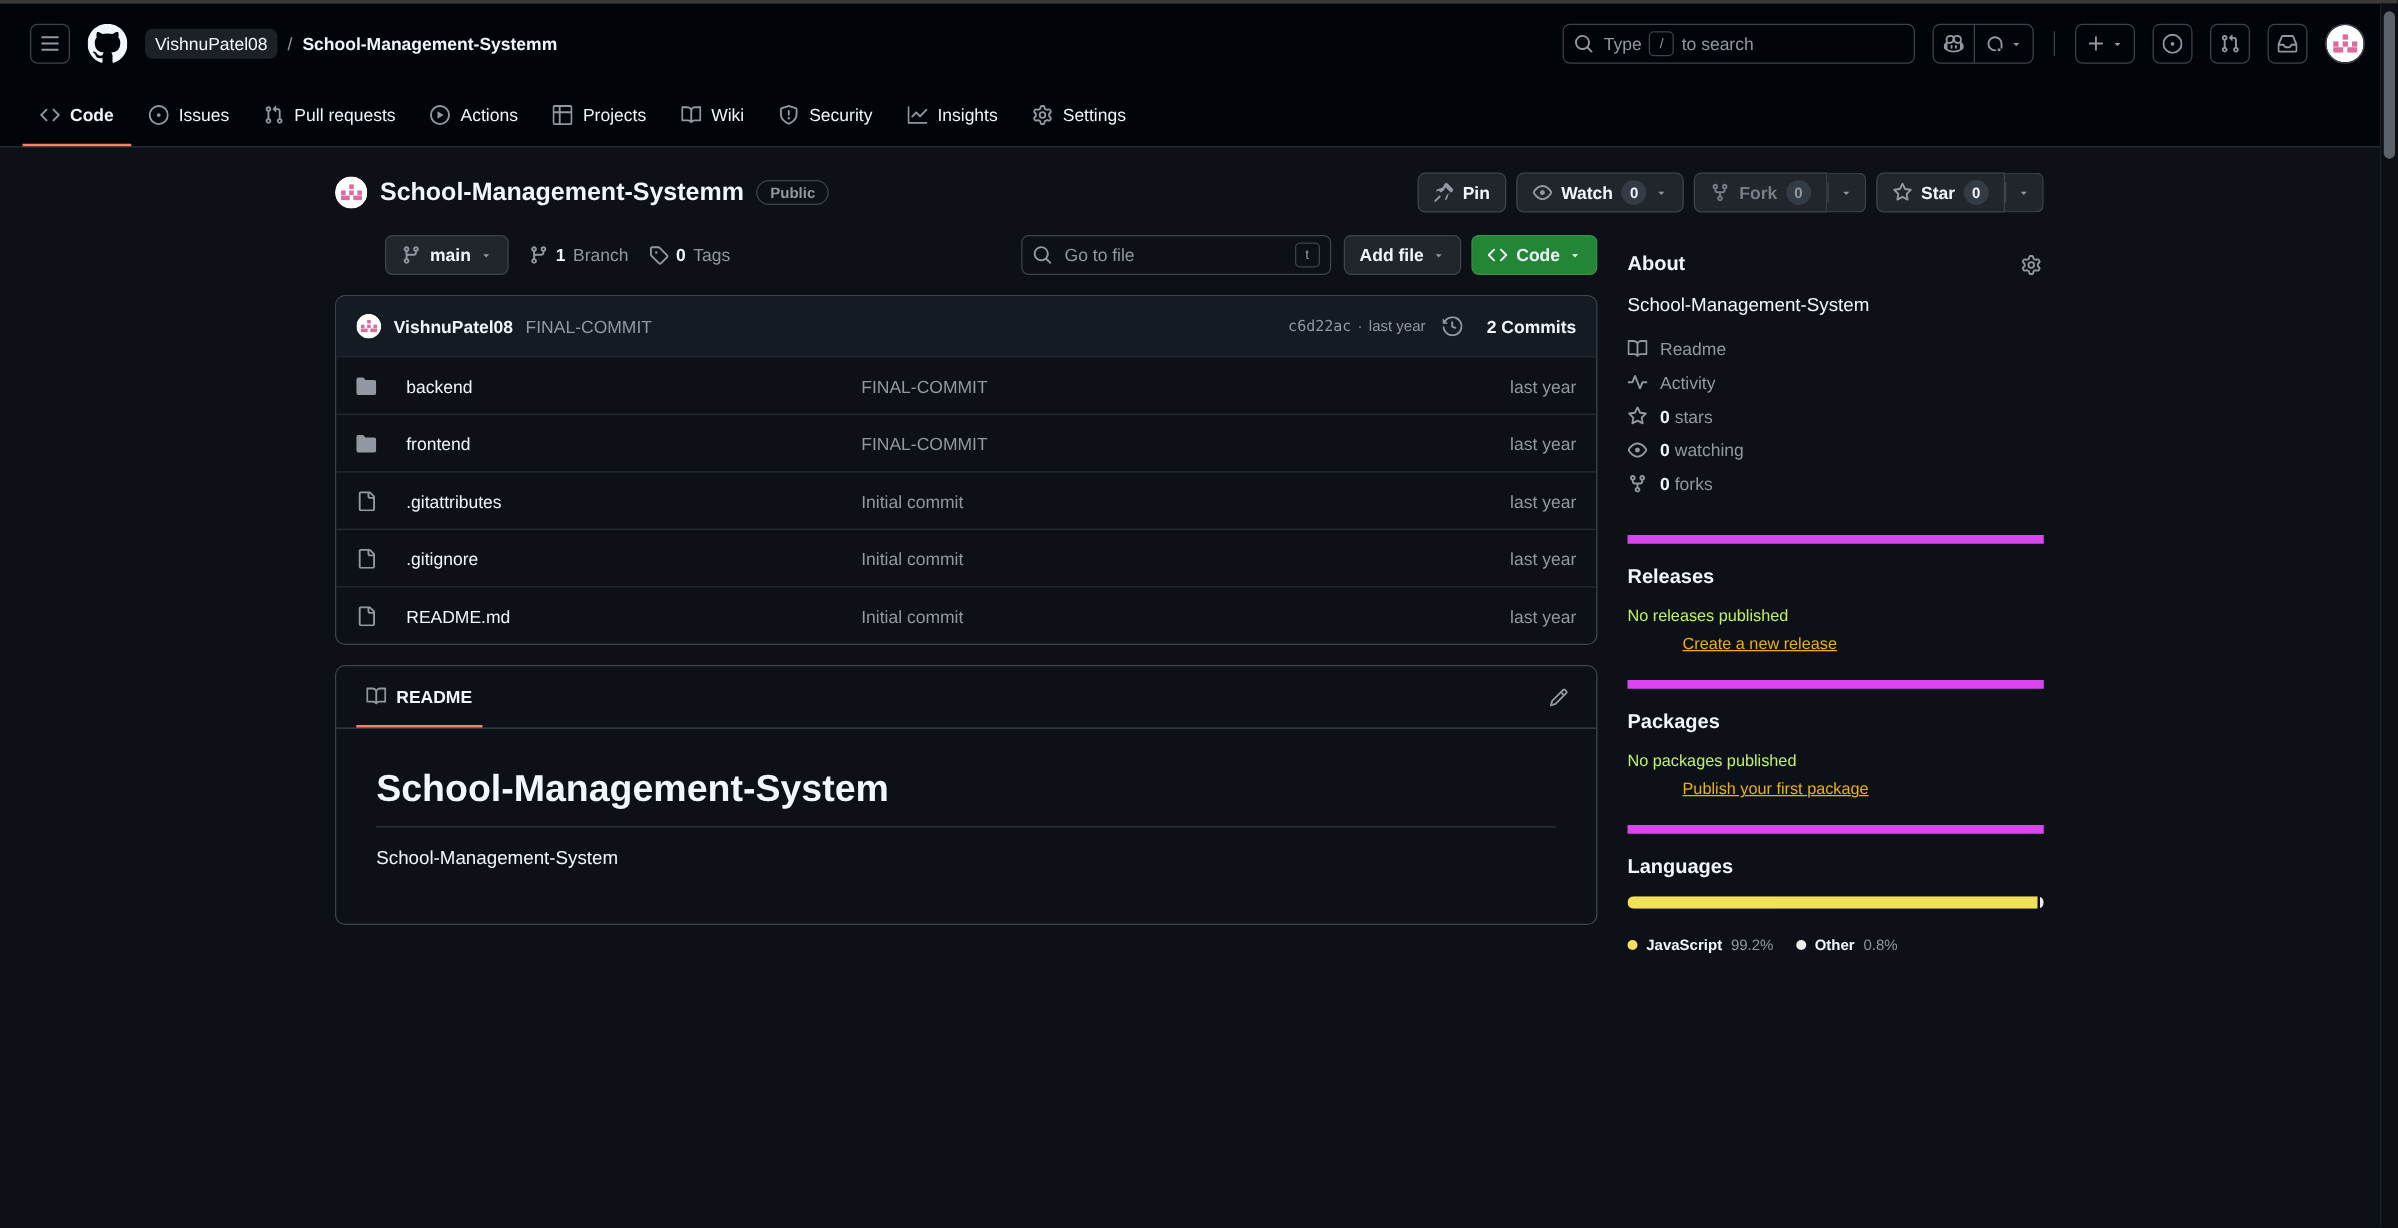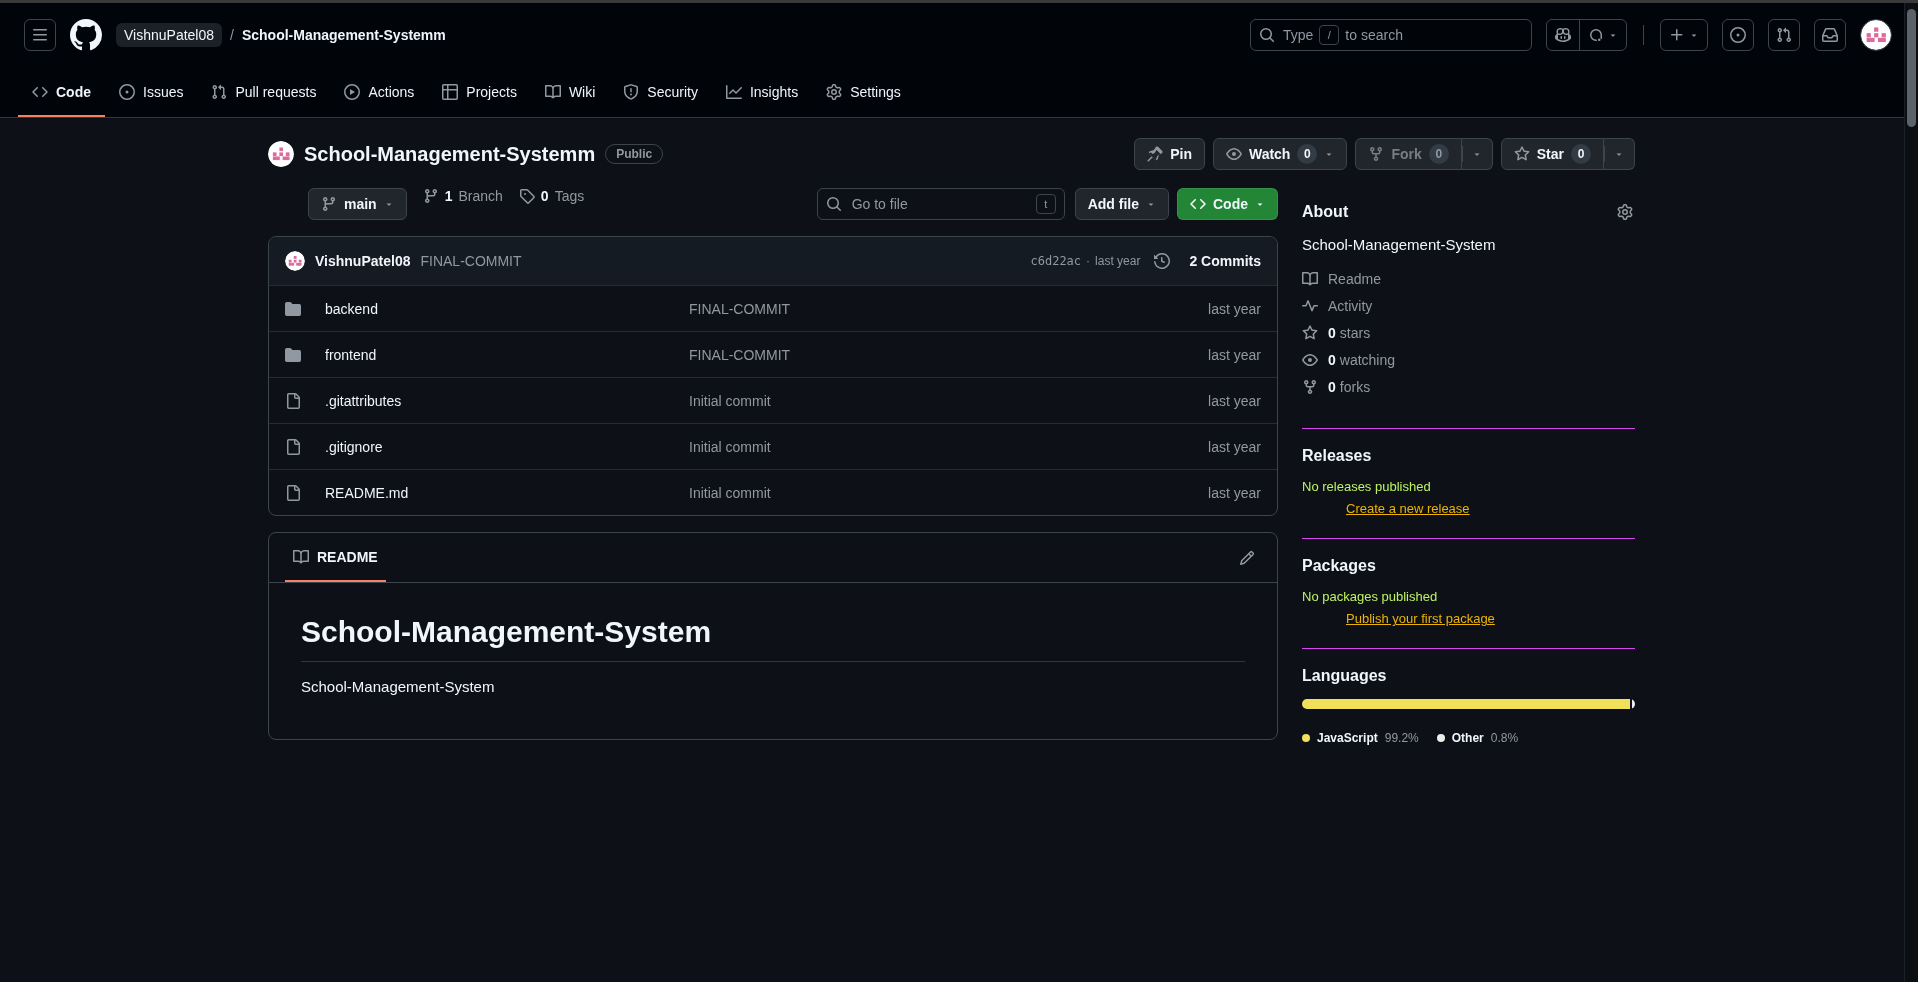--- a/index.html
+++ b/index.html
@@ -96,21 +96,21 @@
   .btn.disabled .cnt { color:#9198a1; }
   .btn-green { background:#238636; border-color:rgba(240,246,252,0.1); }
   .btn-green .ico { color:#ffffff; }
 
   
   .content { display:flex; gap:24px; padding:0 283px 0 268px; align-items:flex-start; }
   .main-col { width:1010px; flex:none; }
   .side-col { width:333px; flex:none; padding-top:6px; }
 
   
-  .toolbar { display:flex; align-items:flex-start; margin-bottom:16px; height:32px;padding-left:40px; }
+  .toolbar { display:flex; align-items:center; margin-bottom:16px; height:32px;padding-left:40px; }
   .branch-btn { padding:0 12px; }
   .branch-btn .lbl { font-weight:600; }
   .meta-links { display:flex; align-items:center; gap:16px; margin-left:16px; color:#9198a1; }
   .meta-link { display:flex; align-items:center; gap:6px; cursor:pointer; }
   .meta-link .num { color:#f0f6fc; font-weight:600; }
   .toolbar .spacer { flex:1; }
   .goto-box {
     width:248px; height:32px; border:1px solid #3d444d; border-radius:6px;
     display:flex; align-items:center; gap:8px; padding:0 8px; color:#9198a1; margin-right:10px;
   }
@@ -157,21 +157,21 @@
   .readme-tab .ico { color:#9198a1; }
   .readme-edit { align-self:center; background:none; border:none; color:#9198a1; cursor:pointer; padding:6px; }
   .readme-body { padding:24px 32px 36px; }
   .readme-body h1 {
     font-size:30px; font-weight:700; margin:8px 0 16px; padding-bottom:12px;
     border-bottom:1px solid #30363d;
   }
   .readme-body p { font-size:15px; margin:16px 0 8px; }
 
   
-  .side-section { padding:18px 0 22px; border-top:1px solid #d946ef; }
+  .side-section { padding:18px 0 22px; border-top:7px solid #d946ef; }
   .side-section:first-child { border-top:none; padding-top:8px; }
   .side-h { font-size:16px; font-weight:700; margin:0 0 14px; display:flex; align-items:center; justify-content:space-between; }
   .gear-btn { background:none; border:none; color:#9198a1; cursor:pointer; padding:2px; }
   .about-desc { font-size:15px; margin:2px 0 18px; }
   .about-item { display:flex; align-items:center; margin:11px 0; color:#9198a1; cursor:pointer; }
   .about-item .ico { margin-right:10px; }
   .about-item .cnt { color:#f0f6fc; font-weight:600; }
   .about-item .cnt:not(:empty) { margin-right:4px; }
   .empty-note { color:#bef264; font-size:13px; margin:4px 0 6px; }
   .side-link { color:#eab308; font-size:13px; text-decoration:underline; cursor:pointer; display:inline-block;margin-left:44px; }

